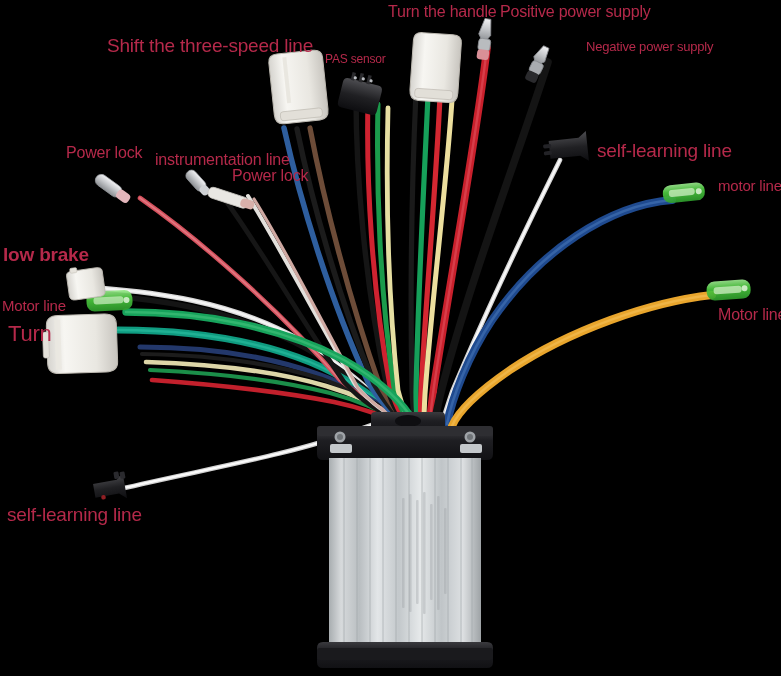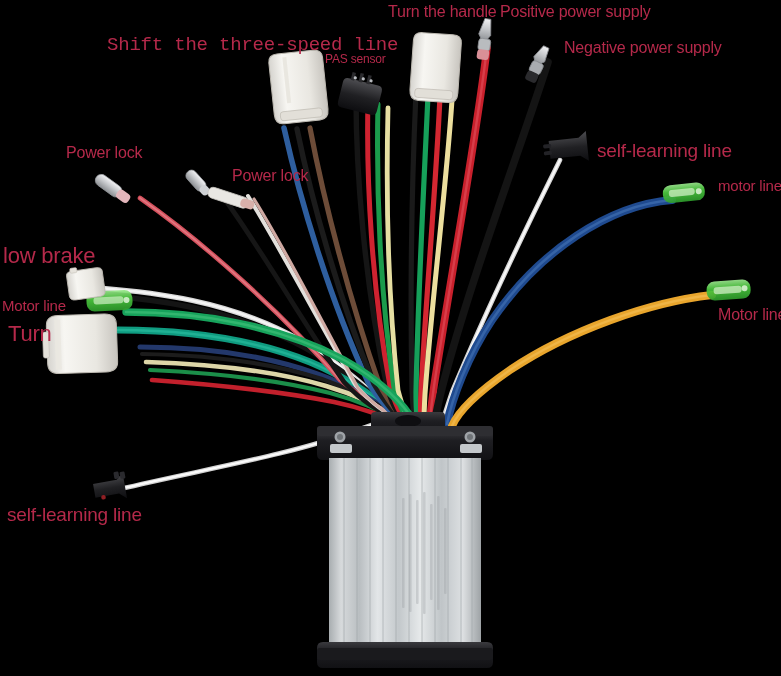--- a/index.html
+++ b/index.html
@@ -276,26 +276,27 @@
       </g>
 
       <path d="M323 642 h164 q6 0 6 6 v14 q0 6 -6 6 h-164 q-6 0 -6 -6 v-14 q0 -6 6 -6 z" fill="url(#capGrad)"></path>
       <rect x="317" y="648" width="176" height="12" rx="3" fill="#1a1a1d"></rect>
     </g>
 
   </svg>
 
   <div class="label" style="left:388px; top:4px;   font-size:16px;">Turn the handle</div>
   <div class="label" style="left:500px; top:4px;   font-size:16px;">Positive power supply</div>
-  <div class="label" style="left:107px; top:36px;  font-size:19px;font-family:Liberation Mono, monospace;">Shift the three-speed line</div>
+  <div class="label" style="left:107px; top:36px;  font-size:19px;">Shift the three-speed line</div>
   <div class="label" style="left:325px; top:53px;  font-size:12px;">PAS sensor</div>
-  <div class="label" style="left:564px; top:40px;  font-size:16px;">Negative power supply</div>
+  <div class="label" style="left:586px; top:40px;  font-size:13px;">Negative power supply</div>
   <div class="label" style="left:597px; top:141px; font-size:19px;">self-learning line</div>
   <div class="label" style="left:66px;  top:145px; font-size:16px;">Power lock</div>
+  <div class="label" style="left:155px; top:152px; font-size:16px;">instrumentation line</div>
   <div class="label" style="left:232px; top:168px; font-size:16px;">Power lock</div>
   <div class="label" style="left:718px; top:178px; font-size:15px;">motor line</div>
-  <div class="label" style="left:3px;   top:245px; font-size:22px;">low brake</div>
+  <div class="label" style="left:3px;   top:245px; font-size:19px;font-weight:bold;">low brake</div>
   <div class="label" style="left:2px;   top:298px; font-size:15px;">Motor line</div>
   <div class="label" style="left:718px; top:307px; font-size:16px;">Motor line</div>
   <div class="label" style="left:8px;   top:323px; font-size:22px;">Turn</div>
   <div class="label" style="left:7px;   top:505px; font-size:19px;">self-learning line</div>
 
 </div>
 
 </body></html>

